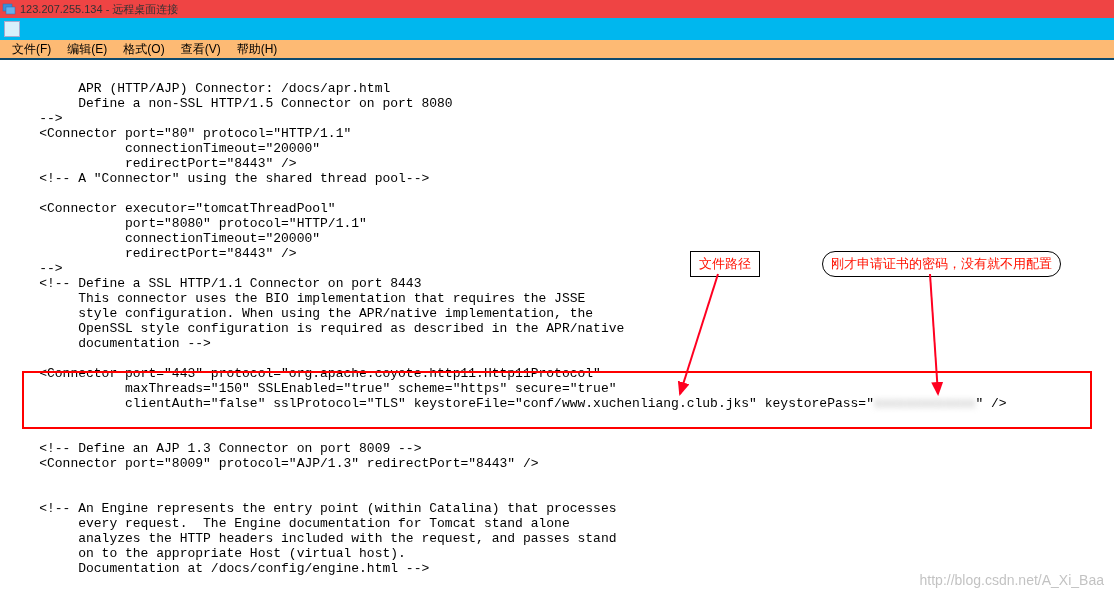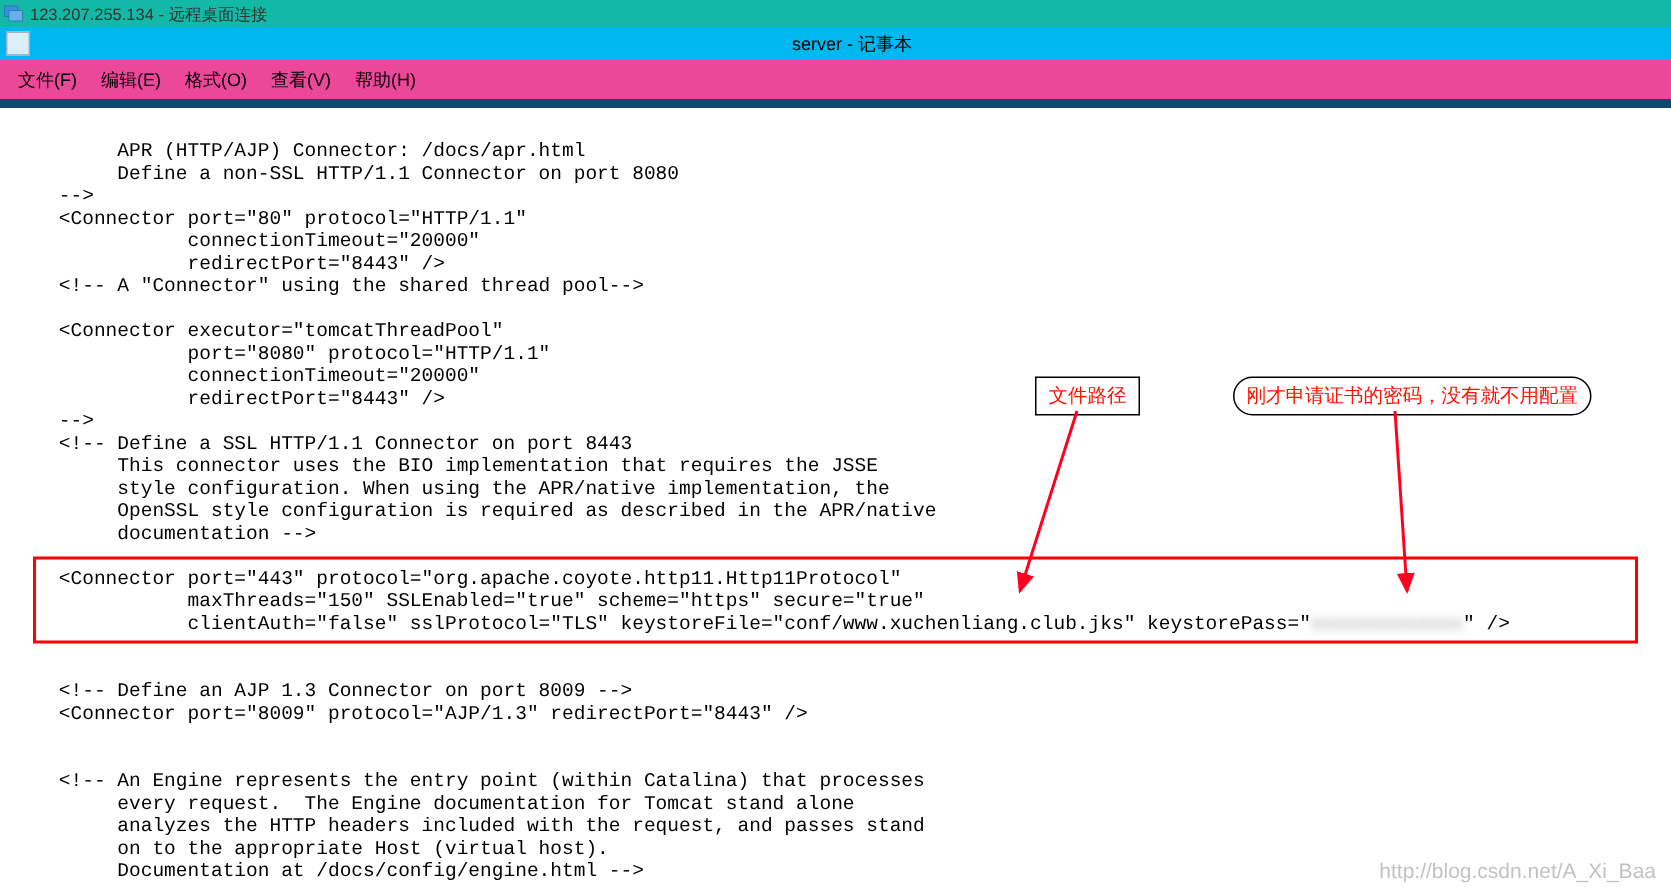--- a/index.html
+++ b/index.html
@@ -7,21 +7,21 @@
   width: 1114px;
   height: 594px;
   font-family: "Microsoft YaHei", "SimSun", Arial, sans-serif;
   font-size: 12px;
   background: #fff;
   overflow: hidden;
   position: relative;
 }
 .rdp-titlebar {
   height: 18px;
-  background: #14b8a6;
+  background: #ef4444;
   display: flex;
   align-items: center;
   padding-left: 2px;
   font-size: 11px;
   color: #333;
 }
 .rdp-icon {
   width: 14px;
   height: 14px;
   margin-right: 4px;
@@ -43,23 +43,23 @@
   height: 16px;
   background: #d9f0fb;
   border: 1px solid #aac;
   margin-right: 6px;
 }
 .app-title {
   flex: 1;
   text-align: center;
 }
 .menubar {
-  height: 32px;
-  background: #ec4899;
-  border-bottom: 6px solid #0c4a6e;
+  height: 20px;
+  background: #fdba74;
+  border-bottom: 2px solid #0c4a6e;
   display: flex;
   align-items: center;
   padding-left: 4px;
   font-size: 12px;
 }
 .menuitem {
   padding: 2px 8px;
   cursor: default;
 }
 .editor {
@@ -110,34 +110,33 @@
     <svg width="14" height="14" viewBox="0 0 14 14">
       <rect x="1" y="2" width="9" height="7" fill="#3a8fd9" stroke="#2a6fb0" stroke-width="0.5"></rect>
       <rect x="4" y="5" width="9" height="7" fill="#6ab0e8" stroke="#2a6fb0" stroke-width="0.5"></rect>
     </svg>
   </span>
   <span><span>123.207.255.134</span><span> - 远程桌面连接</span></span>
 </div>
 
 <div class="app-titlebar">
   <span class="app-icon"></span>
-  <span class="app-title">server - 记事本</span>
 </div>
 
 <div class="menubar">
   <span class="menuitem">文件(F)</span>
   <span class="menuitem">编辑(E)</span>
   <span class="menuitem">格式(O)</span>
   <span class="menuitem">查看(V)</span>
   <span class="menuitem">帮助(H)</span>
 </div>
 
 <div class="editor">
 <span>         APR (HTTP/AJP) Connector: /docs/apr.html</span>
-<span>         Define a non-SSL HTTP/1.1 Connector on port 8080</span>
+<span>         Define a non-SSL HTTP/1.5 Connector on port 8080</span>
 <span>    --&gt;</span>
 <span>    &lt;Connector port="80" protocol="HTTP/1.1"</span>
 <span>               connectionTimeout="20000"</span>
 <span>               redirectPort="8443" /&gt;</span>
 <span>    &lt;!-- A "Connector" using the shared thread pool--&gt;</span>
 <span>    </span>
 <span>    &lt;Connector executor="tomcatThreadPool"</span>
 <span>               port="8080" protocol="HTTP/1.1"</span>
 <span>               connectionTimeout="20000"</span>
 <span>               redirectPort="8443" /&gt;</span>

